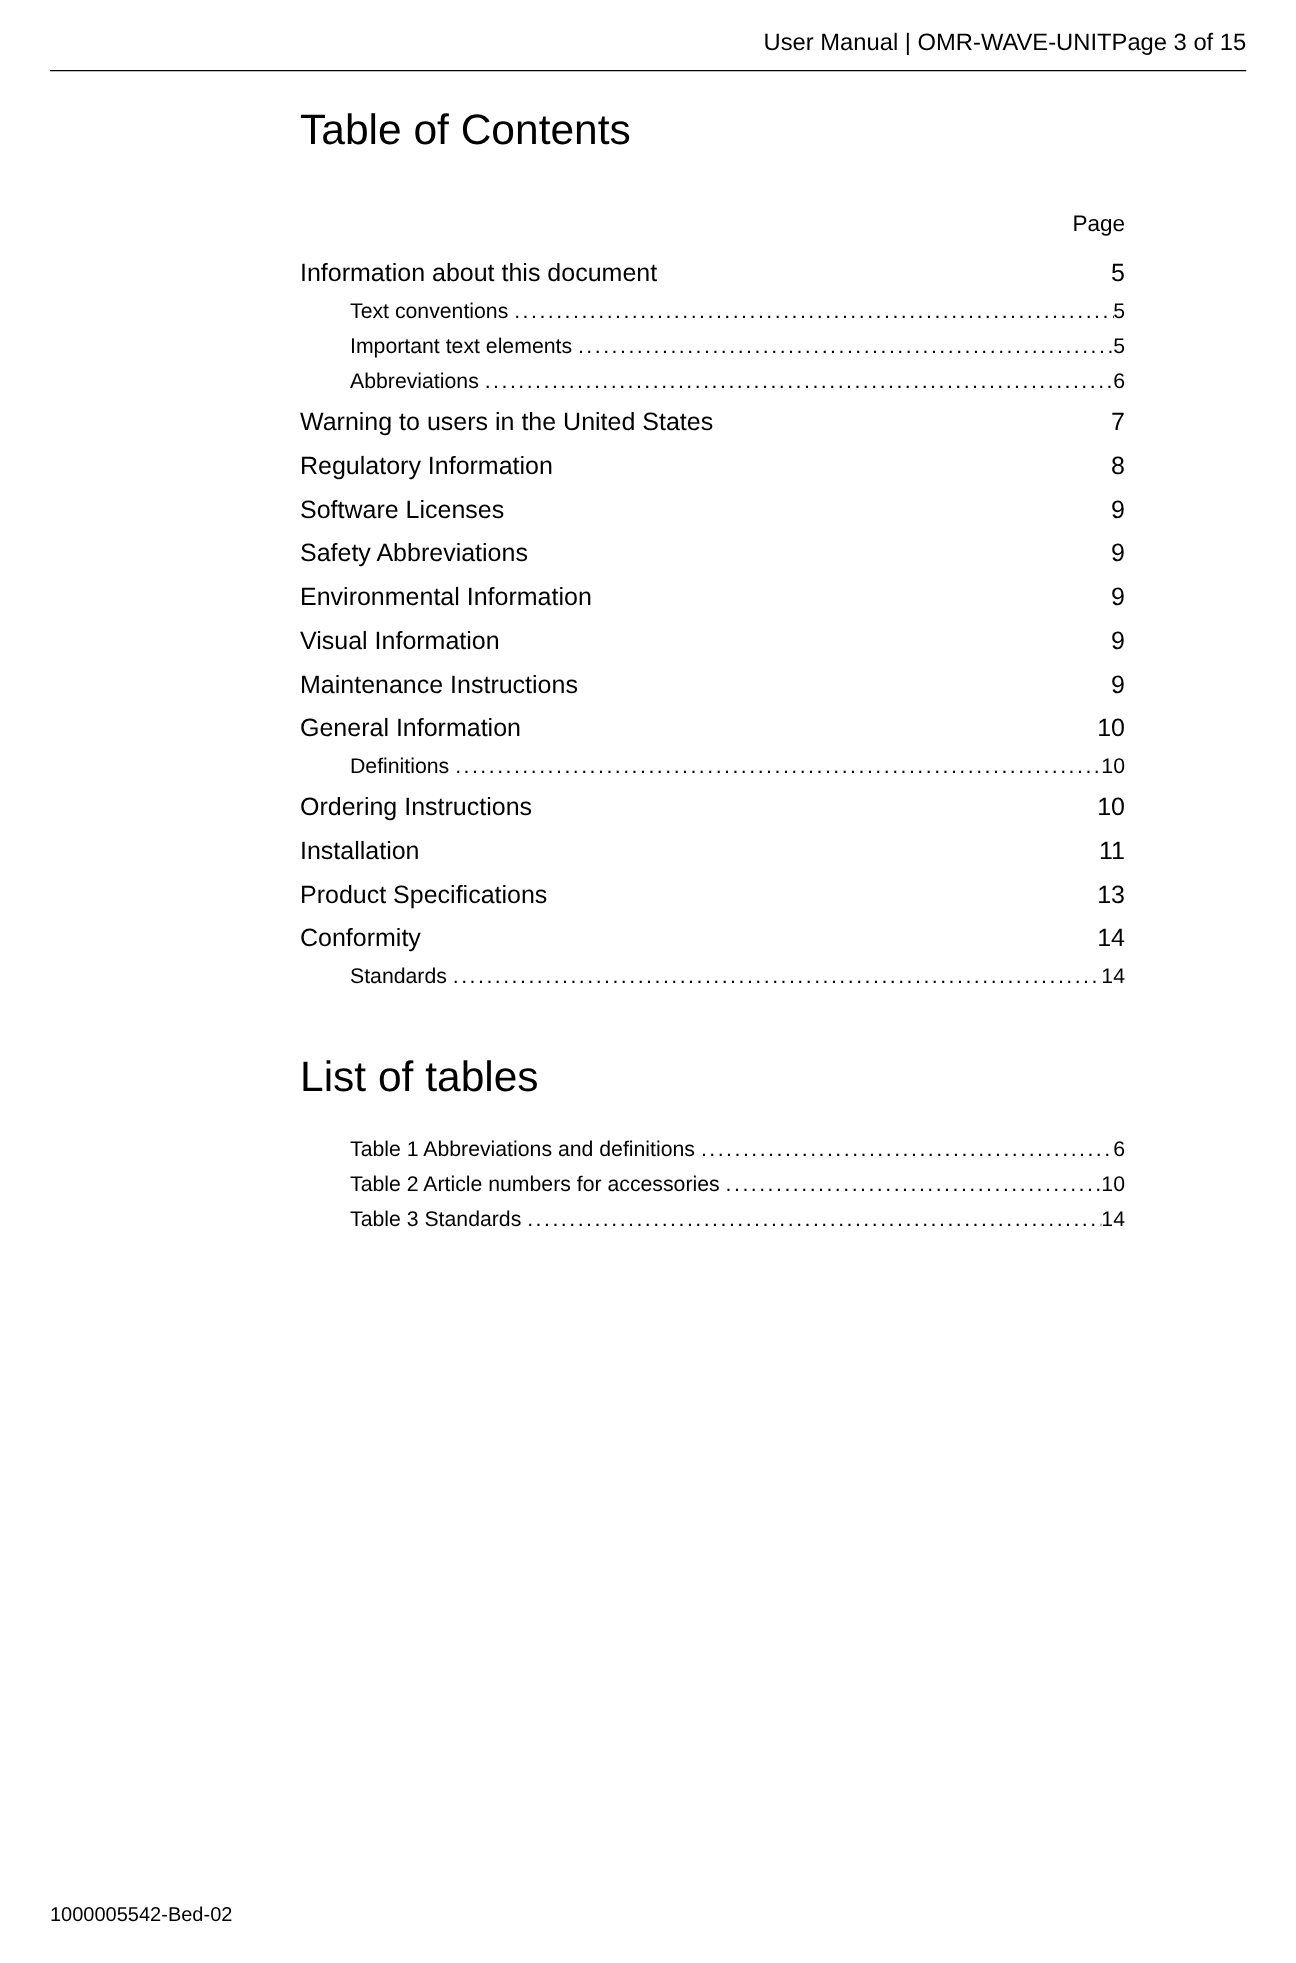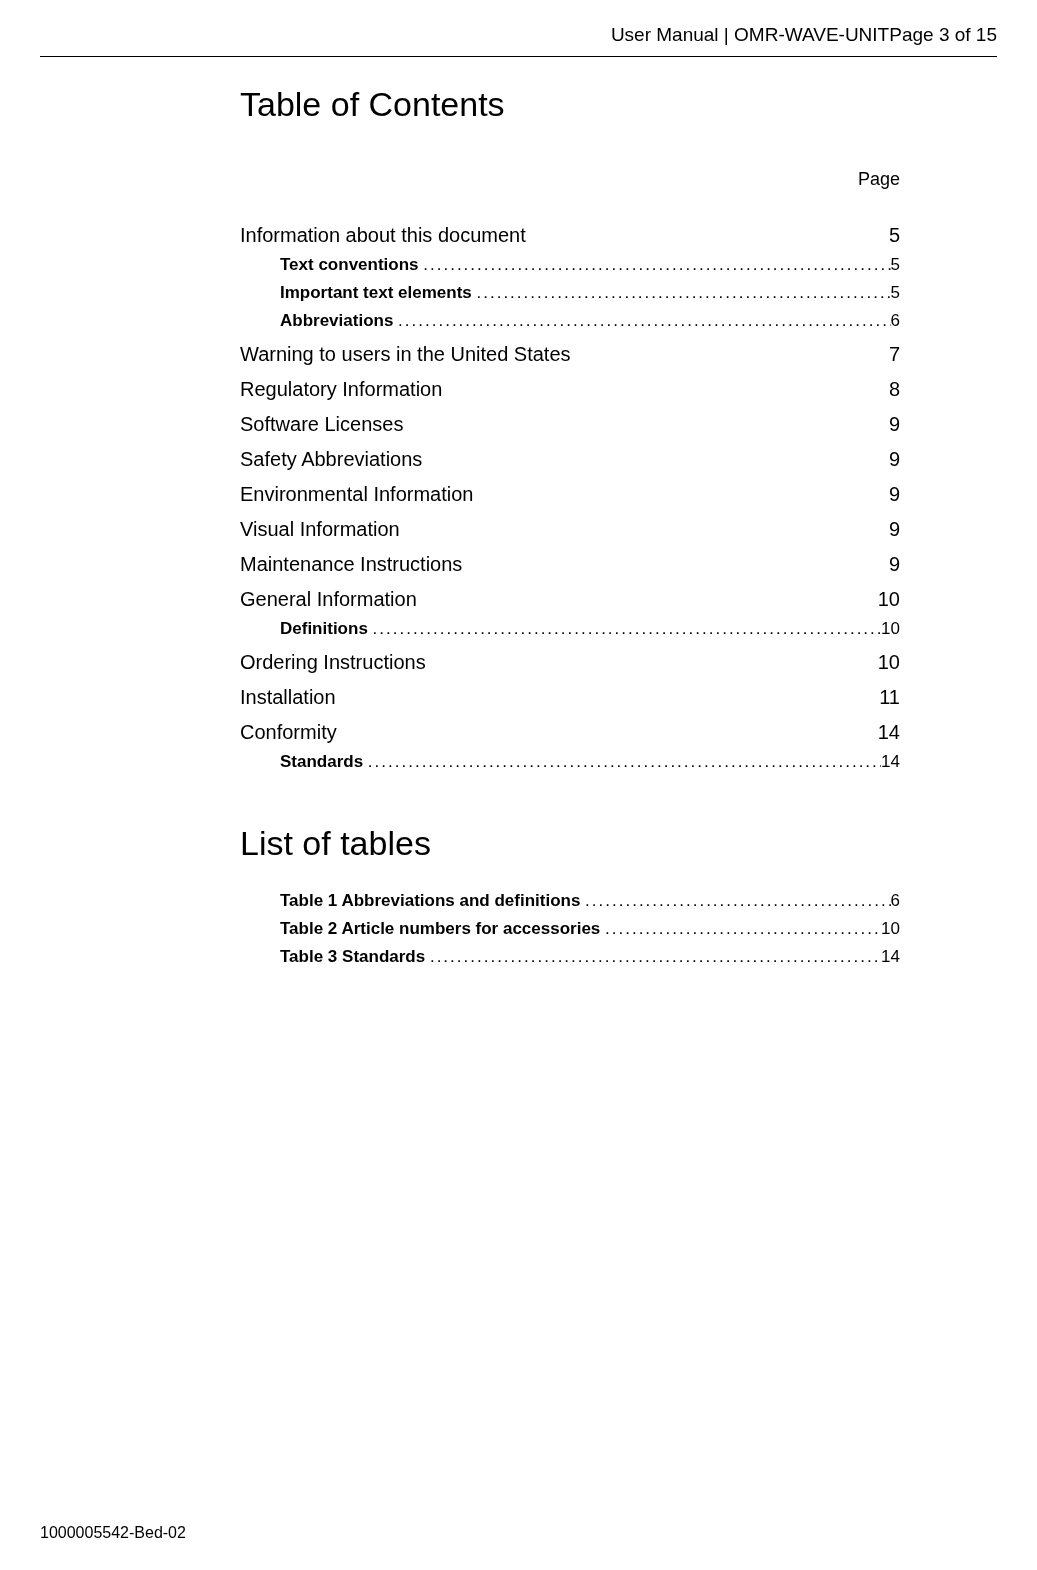--- a/index.html
+++ b/index.html
@@ -25,42 +25,42 @@
       width: 660px;
     }
     .toc-title {
       font-size: 34px;
       font-weight: 400;
       margin-bottom: 45px;
     }
     .page-label {
       text-align: right;
       font-size: 18px;
-      margin-bottom: 34px;
+      margin-bottom: 18px;
     }
     .toc-section {
       display: flex;
       justify-content: space-between;
       align-items: baseline;
       font-weight: 400;
       font-size: 20px;
       margin-top: 12px;
       margin-bottom: 4px;
     }
     .toc-section.first { margin-top: 0; }
     .toc-sub {
       display: flex;
       align-items: baseline;
       font-size: 17px;
       margin-left: 40px;
       margin-top: 8px;
       margin-bottom: 4px;
       white-space: nowrap;
     }
-    .toc-sub-title { flex: 0 0 auto; font-weight: bold; }
+    .toc-sub-title { flex: 0 0 auto; }
     .toc-sub-dots {
       flex: 1 1 auto;
       overflow: hidden;
       letter-spacing: 2px;
     }
     .toc-sub-dots::after { content: "................................................................................................................................................................"; }
     .toc-sub-page { flex: 0 0 auto; }
     .list-title {
       font-size: 34px;
       font-weight: 400;
@@ -144,20 +144,24 @@
       </div>
       <div class="toc-section">
         <span>Ordering Instructions</span>
         <span>10</span>
       </div>
       <div class="toc-section">
         <span>Installation</span>
         <span>11</span>
       </div>
       <div class="toc-section">
+        <span>Product Specifications</span>
+        <span>13</span>
+      </div>
+      <div class="toc-section">
         <span>Conformity</span>
         <span>14</span>
       </div>
       <div class="toc-sub">
         <span class="toc-sub-title">Standards&nbsp;</span>
         <span class="toc-sub-dots"></span>
         <span class="toc-sub-page">14</span>
       </div>
     </div>
 

